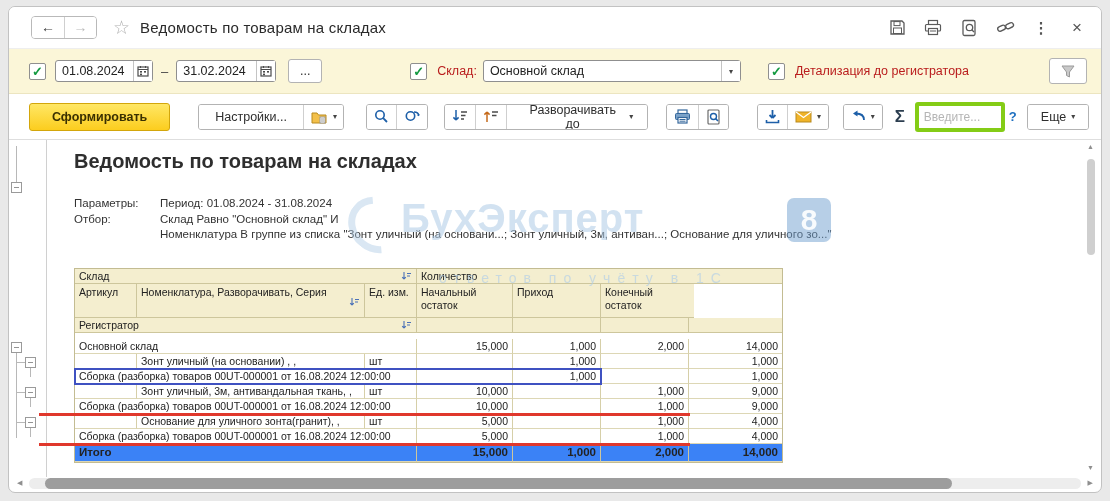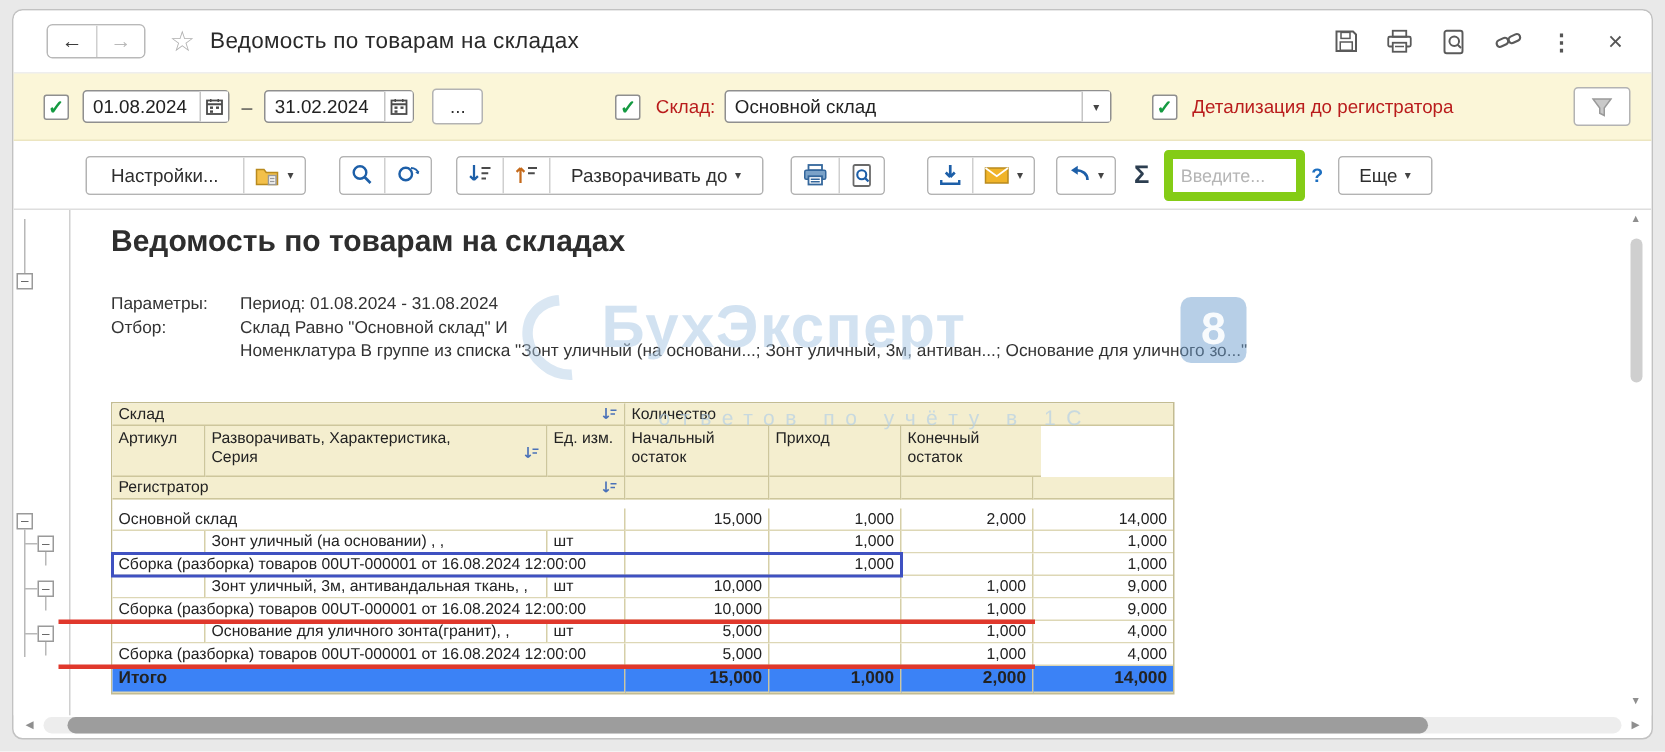--- a/index.html
+++ b/index.html
@@ -32,21 +32,21 @@
   .funnelbtn{margin-left:auto;width:38px;height:26px;display:flex;align-items:center;justify-content:center;}
   
   .toolbar{height:46px;background:#fff;border-bottom:1px solid #dedede;display:flex;align-items:center;padding:0 12px 0 20px;box-sizing:border-box;}
   .gen{background:linear-gradient(#ffe765,#fccd1e);border:1px solid #d3a60b;border-radius:3px;height:28px;padding:0 22px;font-size:12.5px;font-weight:bold;color:#3a3000;cursor:pointer;font-family:inherit;}
   .grp{display:inline-flex;border:1px solid #b3b3b3;border-radius:3px;overflow:hidden;background:#fff;height:26px;box-sizing:border-box;}
   .grp>*{border:none;background:#fff;height:100%;display:inline-flex;align-items:center;justify-content:center;cursor:pointer;font-size:12.5px;color:#2e2e2e;font-family:inherit;padding:0 10px;}
   .grp>*+*{border-left:1px solid #cfcfcf;}
   .ic{padding:0 7px !important;}
   .caret{font-size:8px;color:#444;margin-left:5px;}
   .sigma{font-size:17px;font-weight:bold;color:#2c3e50;margin:0 4px;}
-  .qsearch{width:72px;height:22px;border:6px solid #84cc16;border-radius:3px;font-size:12px;padding:0 5px;color:#333;font-family:inherit;}
+  .qsearch{width:72px;height:22px;border:4px solid #84cc16;border-radius:3px;font-size:12px;padding:0 5px;color:#333;font-family:inherit;}
   .qsearch::placeholder{color:#b5b5b5;}
   .help{color:#1d6fc0;font-size:13px;font-weight:bold;margin:0 4px;}
   
   .report{position:relative;height:337px;background:#fff;overflow:hidden;}
   .rmargin{position:absolute;left:0;top:0;width:37px;height:100%;border-right:1px solid #d0d0d0;background:#fff;}
   .tree-box{position:absolute;width:11px;height:11px;border:1px solid #9a9a9a;background:#fff;font-size:9px;line-height:9px;text-align:center;color:#555;box-sizing:border-box;}
   .tree-line{position:absolute;background:#b8b8b8;}
   .rcontent{position:absolute;left:38px;top:0;right:20px;bottom:0;}
   .rtitle{position:absolute;left:27px;top:10px;font-size:20px;font-weight:bold;color:#2e2e2e;}
   .params{position:absolute;left:27px;top:56px;font-size:11.5px;color:#333;line-height:15.5px;}
@@ -180,20 +180,21 @@
     <span class="cb" style="margin-left:27px;">✓</span>
     <span class="lbl" style="margin-left:10px;">Детализация до регистратора</span>
     <button class="btn funnelbtn">
       <svg width="14" height="13" viewBox="0 0 14 13">
           <path d="M1 1h12L8.5 7v5l-3-1.5V7z" fill="#c9c9c9" stroke="#9a9a9a"></path>
         </svg>
     </button>
   </div>
 
   <div class="toolbar">
+    <button class="gen">Сформировать</button>
     <div class="grp" style="margin-left:28px;">
       <button style="padding:0 16px;">Настройки...</button>
       <button class="ic">
         <svg width="17" height="14" viewBox="0 0 17 14">
             <path d="M1 3h5l1.5 2H15v8H1z" fill="#f3c04a" stroke="#b98a1e"></path>
             <rect x="9" y="7" width="5" height="6" fill="#fff" stroke="#9a9a9a"></rect>
             <line x1="10" y1="9" x2="13" y2="9" stroke="#9a9a9a"></line>
             <line x1="10" y1="11" x2="13" y2="11" stroke="#9a9a9a"></line>
           </svg>
         <span class="caret">▾</span>
@@ -337,21 +338,21 @@
           </div>
           <div class="cell hcell c-qty">
               <span>Количество</span>
             </div>
         </div>
         <div class="trow">
           <div class="cell hcell h2 c-art">
               <span>Артикул</span>
             </div>
           <div class="cell hcell h2 c-nom">
-            <span style="width:190px;">Разворачивать, Характеристика, Серия</span>
+            <span style="width:190px;">Номенклатура, Разворачивать, Серия</span>
             <span class="sort">
               <svg width="11" height="10" viewBox="0 0 11 10">
                   <path d="M3 1v7M3 8L1.2 6.2M3 8l1.8-1.8" fill="none" stroke="#4a71b8" stroke-width="1.1"></path>
                   <line x1="6" y1="2.5" x2="10" y2="2.5" stroke="#4a71b8"></line>
                   <line x1="6" y1="5" x2="9" y2="5" stroke="#4a71b8"></line>
                 </svg>
             </span>
           </div>
           <div class="cell hcell h2 c-unit">
               <span>Ед. изм.</span>

